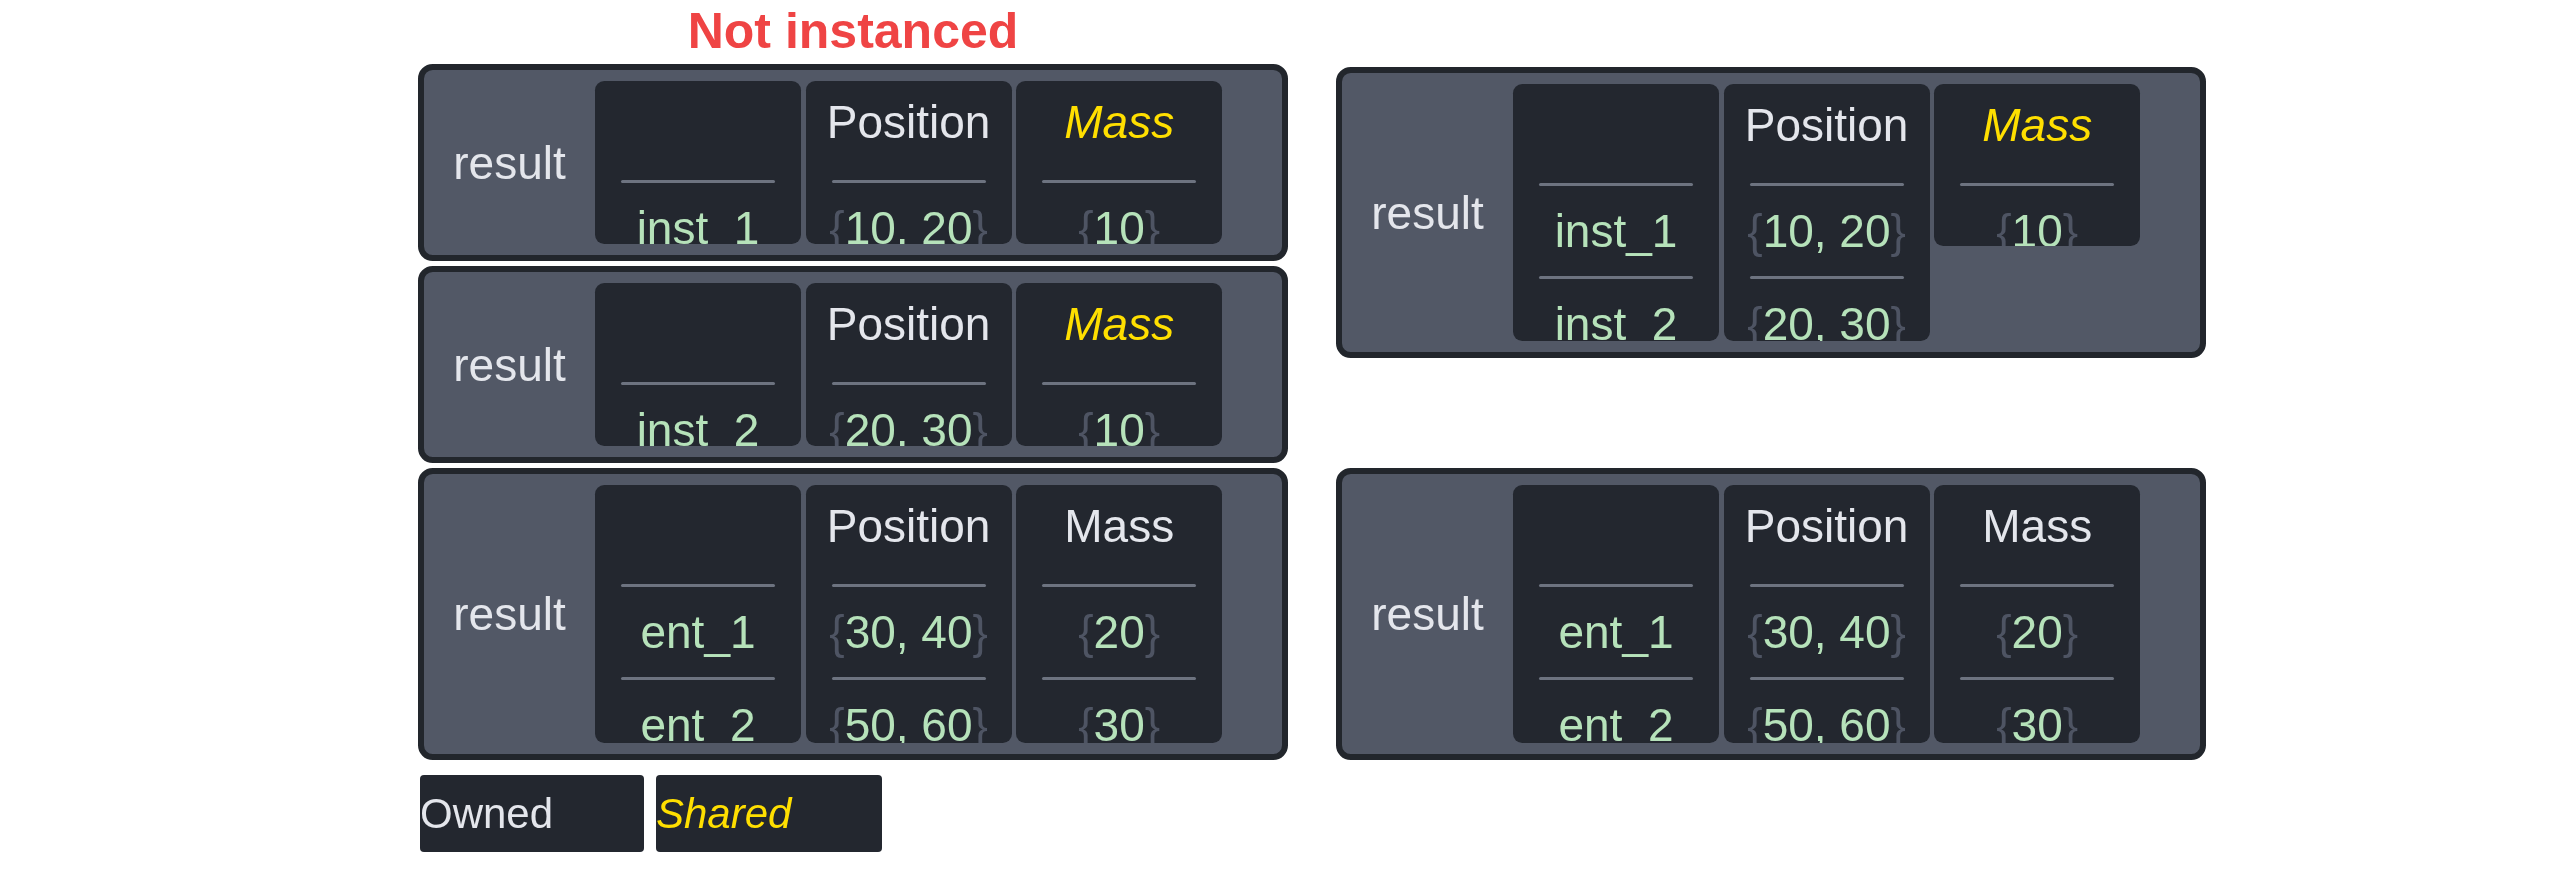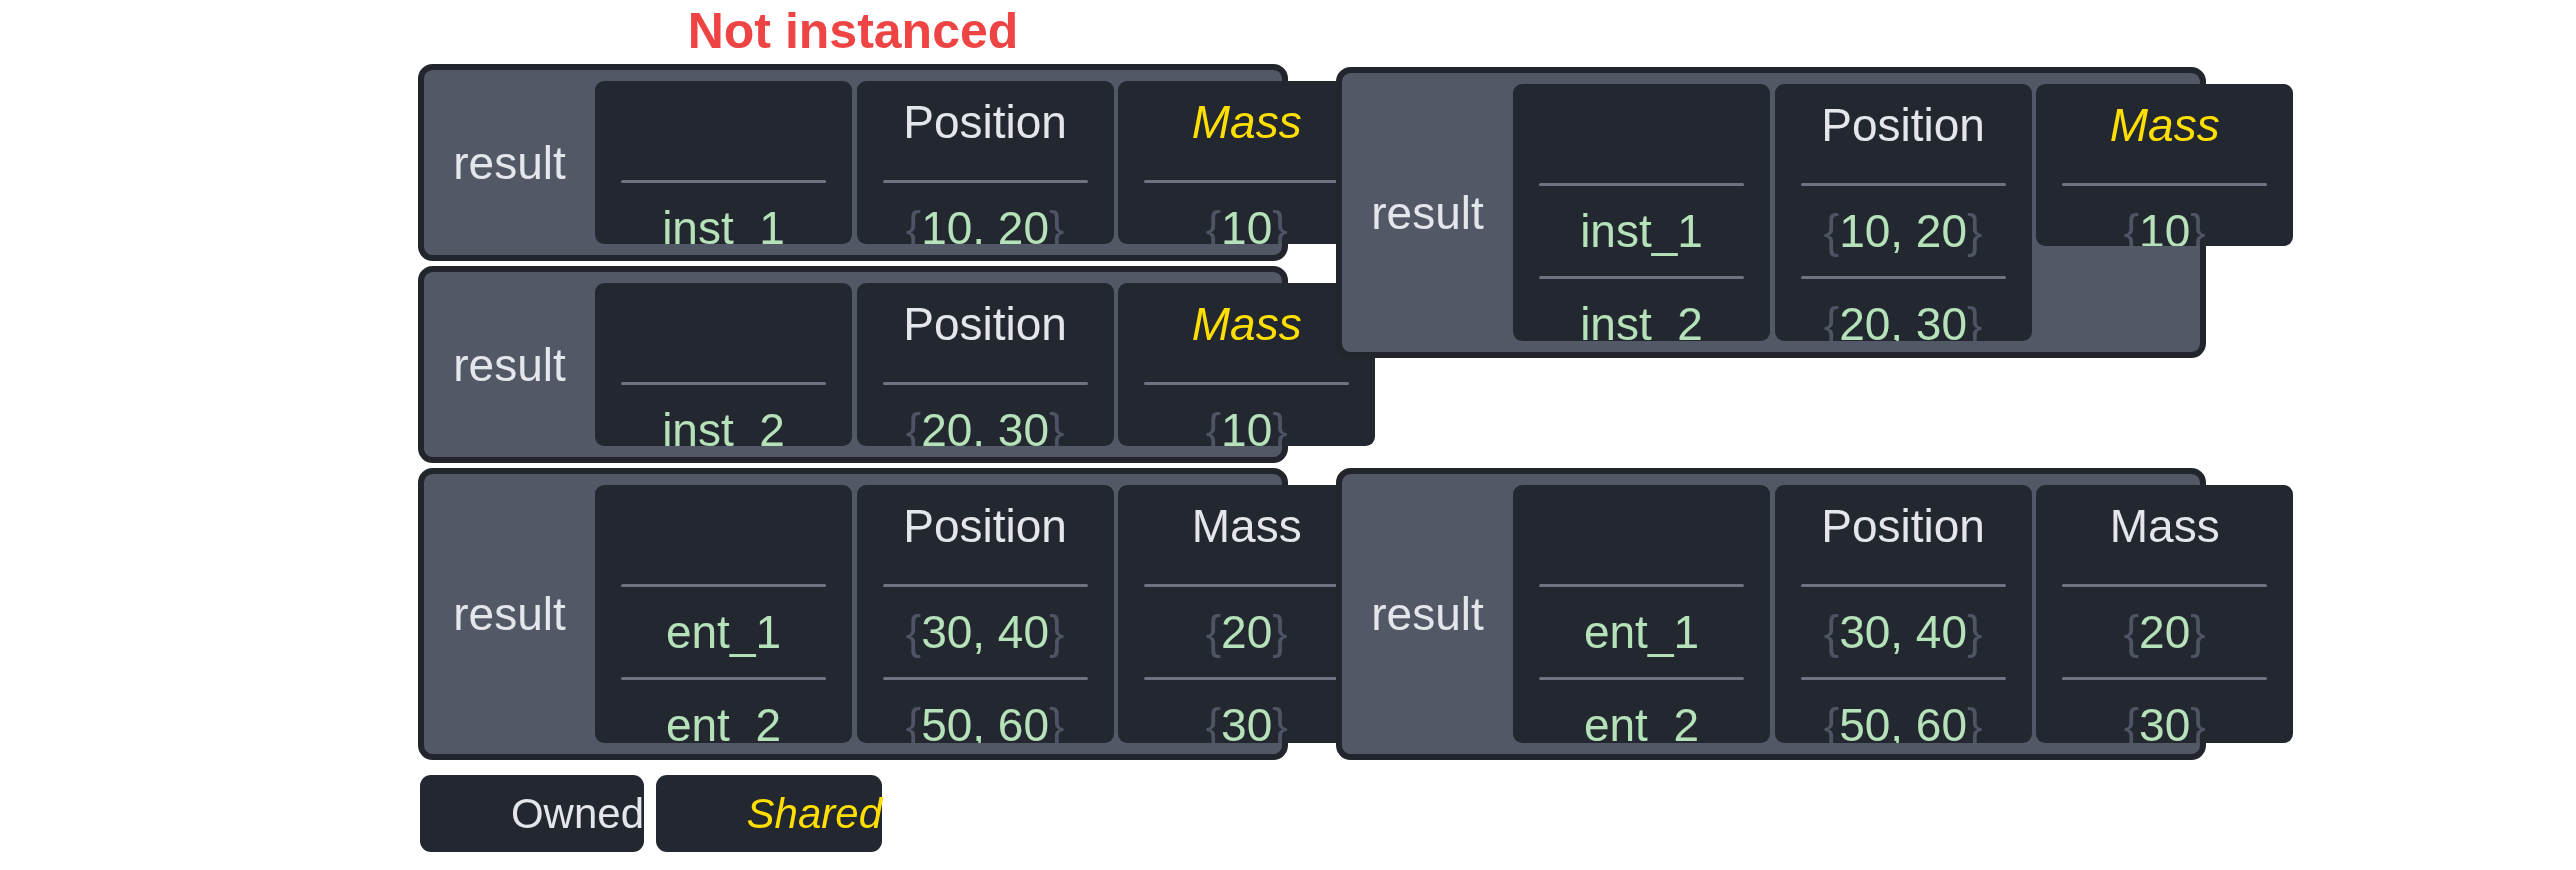--- a/index.html
+++ b/index.html
@@ -8,33 +8,33 @@
 
   .title{position:absolute;width:870px;top:5.5px;height:51px;line-height:51px;
          text-align:center;font-size:50px;font-weight:bold;color:#ef4444;}
 
   .box{position:absolute;width:870px;background:#525866;border:6.4px solid #22262c;
        border-radius:14.7px;display:flex;box-sizing:border-box;}
   .label{width:171px;flex:none;display:flex;align-items:center;justify-content:center;
          color:#e4e6ec;font-size:46px;}
   .cells{flex:1;display:flex;gap:4.6px;padding:11px 10px 11px 0;box-sizing:border-box;
          align-items:stretch;}
-  .cell{width:257px;flex:none;background:#23272f;border-radius:9.2px;display:flex;
+  .cell{width:206px;flex:none;background:#23272f;border-radius:9.2px;display:flex;
         flex-direction:column;box-sizing:border-box;overflow:hidden;gap:18px;}
   .cell.short{height:162px;}
   .hdr{height:81px;flex:none;display:flex;align-items:center;justify-content:center;
        font-size:46px;color:#e4e6ec;}
   .shared{color:#ffdf00;font-style:italic;}
   .divider{height:2.8px;flex:none;background:#6d7380;margin:0 26px;border-radius:1.8px;}
   .row{flex:1;display:flex;align-items:center;justify-content:center;font-size:46px;}
   .val{color:#b6e2ba;}
   .brace{color:#4e5463;}
 
-  .chip{position:absolute;height:77px;background:#23272f;border-radius:11px;
-        display:flex;align-items:center;justify-content:flex-end;font-size:42px;color:#e4e6ec;
+  .chip{position:absolute;height:77px;background:#23272f;border-radius:4px;
+        display:flex;align-items:center;justify-content:flex-start;font-size:42px;color:#e4e6ec;
         box-sizing:border-box;}
 
   
   #title-left{left:418px;}
   #title-right{left:1336px;}
   #box-l1{left:418px;top:64px;height:197px;}
   #box-l2{left:418px;top:266px;height:197px;}
   #box-l3{left:418px;top:468px;height:292px;}
   #box-r1{left:1336px;top:67px;height:291px;}
   #box-r2{left:1336px;top:468px;height:292px;}

